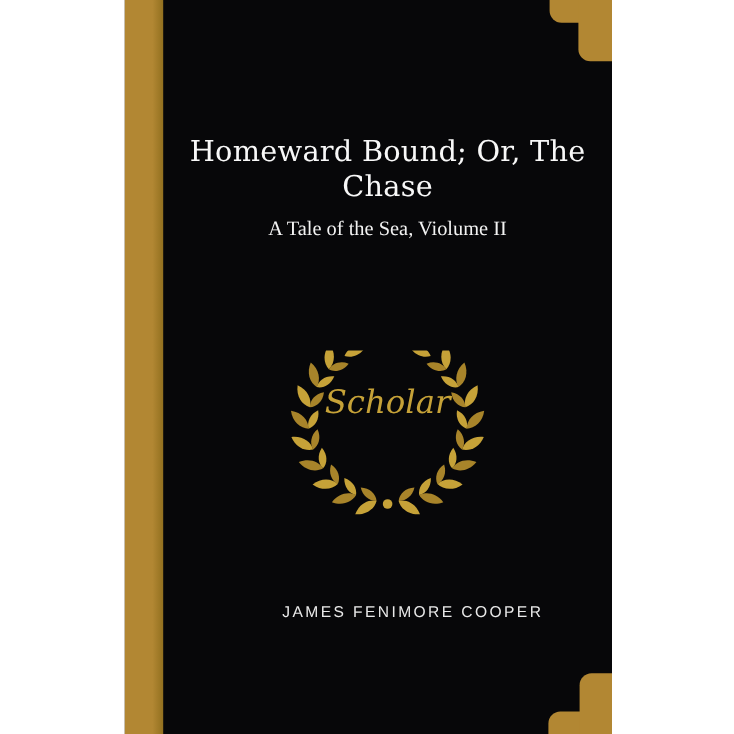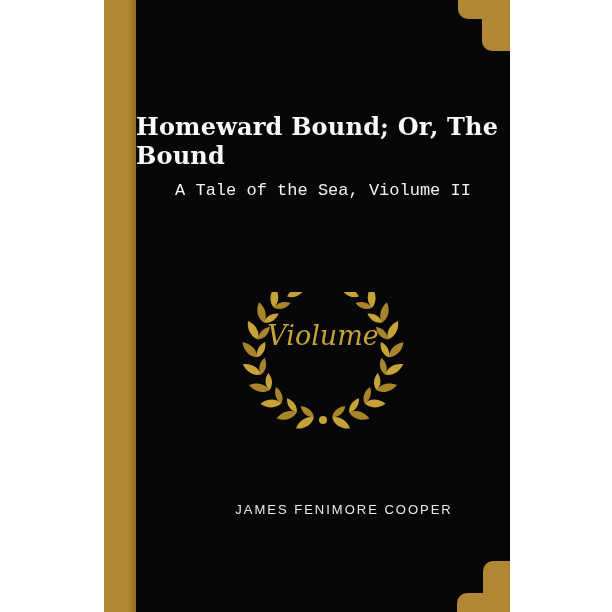--- a/index.html
+++ b/index.html
@@ -26,28 +26,28 @@
     position:absolute;left:0;top:0;width:32px;height:100%;
     background:linear-gradient(90deg,var(--gold) 0%,var(--gold) 72%,#92701f 100%);
   }
   .orn{position:absolute;background:var(--gold);}
   .orn-tr-a{left:354px;top:0;width:52px;height:19px;border-bottom-left-radius:10px;}
   .orn-tr-b{left:378px;top:0;width:28px;height:51px;border-bottom-left-radius:10px;}
   .orn-br-a{left:353px;bottom:0;width:53px;height:19px;border-top-left-radius:10px;}
   .orn-br-b{left:379px;bottom:0;width:27px;height:51px;border-top-left-radius:10px;}
   .content{position:absolute;left:32px;top:0;width:374px;height:100%;}
   .title{
-    position:absolute;top:112px;left:0;width:100%;text-align:left;
-    font-family:"DejaVu Serif",serif;font-weight:700;font-size:24px;line-height:29px;
+    position:absolute;top:112px;left:0;width:100%;text-align:center;
+    font-family:"DejaVu Serif",serif;font-weight:400;font-size:24px;line-height:29px;
     color:var(--title-color);letter-spacing:0.2px;
   }
   .title .line{display:block;white-space:nowrap;}
   .subtitle{
     position:absolute;top:181px;left:0;width:100%;text-align:center;
-    font-family:Liberation Mono, monospace;font-size:17px;line-height:20px;
+    font-family:Liberation Serif, serif;font-size:17px;line-height:20px;
     color:var(--subtitle-color);
   }
   .logo{
     position:absolute;top:292px;left:50%;transform:translateX(-50%);
     width:190px;height:138px;
   }
   .logo svg{position:absolute;left:0;top:0;}
   .logo-dot{fill:var(--wreath-gold);}
   .logo-script{
     position:absolute;top:28px;left:0;width:100%;text-align:center;
@@ -78,21 +78,21 @@
 
     <div class="orn orn-tr-a"></div>
     <div class="orn orn-tr-b"></div>
     <div class="orn orn-br-a"></div>
     <div class="orn orn-br-b"></div>
 
     <div class="content">
 
       <h1 class="title">
         <span class="line">Homeward Bound; Or, The</span>
-        <span class="line">Bound</span>
+        <span class="line">Chase</span>
       </h1>
 
       <div class="subtitle">A Tale of the Sea, Violume II</div>
 
       <div class="logo">
         <svg width="190" height="138" viewBox="0 0 190 138" aria-hidden="true">
           <g id="wreath-leaves">
               <path d="M0 0 C4.8 -5 5.6 -13.6 0 -21 C-5.6 -13.6 -4.8 -5 0 0" fill="#c6a238" transform="translate(85.8 125.4) rotate(238.0) scale(1)"></path>
               <path d="M0 0 C4.8 -5 5.6 -13.6 0 -21 C-5.6 -13.6 -4.8 -5 0 0" fill="#a8842a" transform="translate(85.8 125.4) rotate(310.0) scale(0.82)"></path>
               <path d="M0 0 C4.8 -5 5.6 -13.6 0 -21 C-5.6 -13.6 -4.8 -5 0 0" fill="#a8842a" transform="translate(68.7 120.5) rotate(253.5) scale(1)"></path>
@@ -127,20 +127,20 @@
               <path d="M0 0 C4.8 -5 5.6 -13.6 0 -21 C-5.6 -13.6 -4.8 -5 0 0" fill="#c6a238" transform="translate(159.8 47.4) rotate(29.0) scale(1)"></path>
               <path d="M0 0 C4.8 -5 5.6 -13.6 0 -21 C-5.6 -13.6 -4.8 -5 0 0" fill="#a8842a" transform="translate(159.8 47.4) rotate(-43.0) scale(0.82)"></path>
               <path d="M0 0 C4.8 -5 5.6 -13.6 0 -21 C-5.6 -13.6 -4.8 -5 0 0" fill="#a8842a" transform="translate(154.1 30.6) rotate(13.5) scale(1)"></path>
               <path d="M0 0 C4.8 -5 5.6 -13.6 0 -21 C-5.6 -13.6 -4.8 -5 0 0" fill="#c6a238" transform="translate(154.1 30.6) rotate(-58.5) scale(0.82)"></path>
               <path d="M0 0 C4.8 -5 5.6 -13.6 0 -21 C-5.6 -13.6 -4.8 -5 0 0" fill="#c6a238" transform="translate(144.0 15.8) rotate(-2.0) scale(1)"></path>
               <path d="M0 0 C4.8 -5 5.6 -13.6 0 -21 C-5.6 -13.6 -4.8 -5 0 0" fill="#a8842a" transform="translate(144.0 15.8) rotate(-74.0) scale(0.82)"></path>
               <path d="M0 0 C4.8 -5 5.6 -13.6 0 -21 C-5.6 -13.6 -4.8 -5 0 0" fill="#c6a238" transform="translate(130.9 4.6) rotate(-65.0) scale(0.95)"></path>
             </g>
           <circle class="logo-dot" cx="95" cy="128" r="4"></circle>
         </svg>
-        <div class="logo-script">Violume</div>
+        <div class="logo-script">Scholar</div>
       </div>
 
       <div class="author">JAMES FENIMORE COOPER</div>
 
     </div>
   </div>
 </div>
 
 </body></html>

